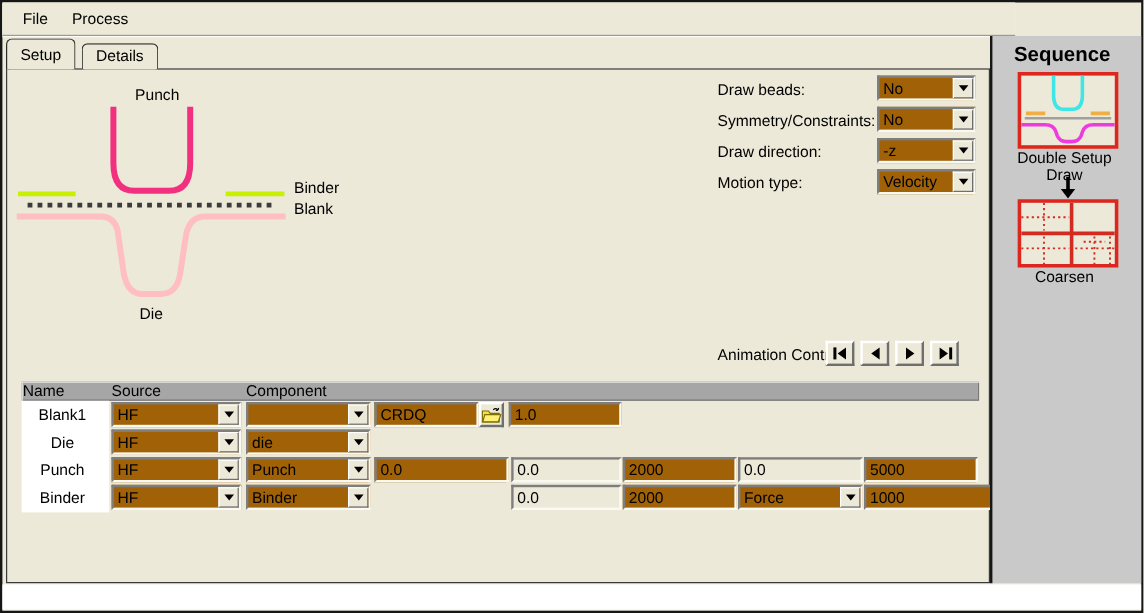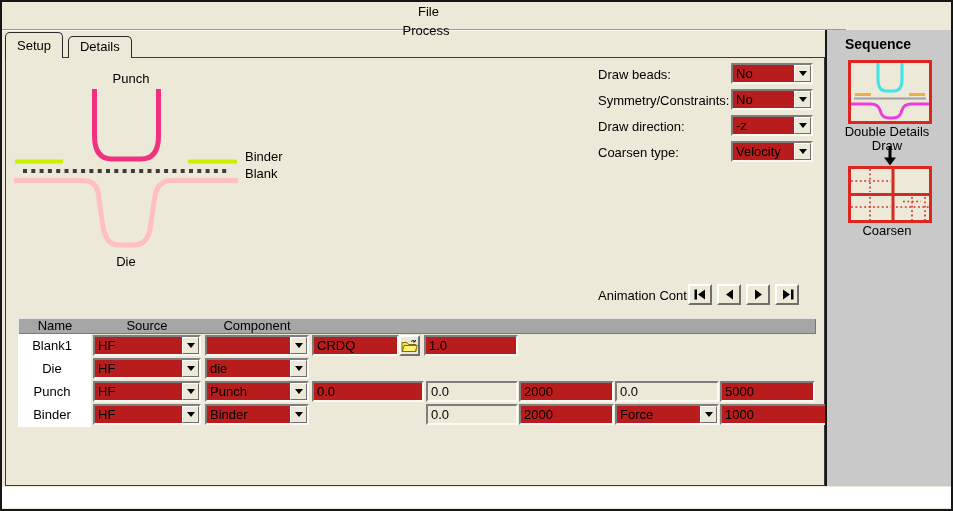--- a/index.html
+++ b/index.html
@@ -3,56 +3,56 @@
 <meta charset="utf-8">
 <style>
   html,body{margin:0;padding:0;background:#fff;}
   .window{
     position:relative;width:953px;height:511px;background:#ECE9D8;
     font-family:"Liberation Sans",sans-serif;font-size:13px;color:#000;
     box-shadow:inset 0 0 0 2px #161616;overflow:hidden;
   }
   
   .menubar{position:absolute;left:2px;top:2px;width:844px;height:27px;background:#ECE9D8;
-    border-bottom:1px solid #9a9a8f;box-shadow:0 1px 0 #FCFBF5;display:flex;align-items:center;flex-direction:column;}
+    border-bottom:1px solid #9a9a8f;box-shadow:0 1px 0 #FCFBF5;display:flex;align-items:center;}
   .menu-item{padding:2px 8px;margin-left:4px;}
   .menu-item:first-child{margin-left:9px;}
   
   .tabs{position:absolute;left:5px;top:32px;height:26px;display:flex;align-items:flex-end;z-index:5;}
   .tab{box-sizing:border-box;height:22px;padding:2px 11px 0;margin-right:5px;background:#ECE9D8;
     border:1px solid #2a2a2a;border-bottom:none;border-radius:5px 5px 0 0;}
   .tab.active{height:26px;padding-top:5px;}
   
   .panel{position:absolute;left:5px;top:57px;width:820px;height:429px;background:#ECE9D8;
     border:1px solid #3a3a3a;box-sizing:border-box;}
   .abs{position:absolute;}
   .lbl{position:absolute;line-height:15px;white-space:nowrap;}
   
-  .tfield,.combo{position:absolute;height:21px;box-sizing:border-box;background:#b91c1c;
+  .tfield,.combo{position:absolute;height:21px;box-sizing:border-box;background:#a16207;
     border:2px solid;border-color:#7E7E7E #FBFAF2 #FBFAF2 #7E7E7E;}
   .tfield{padding:1px 3px 0;line-height:15px;white-space:nowrap;overflow:hidden;}
   .tfield.ro{background:#ECE9D8;}
   .combo .combo-text{position:absolute;left:3px;top:1px;line-height:15px;white-space:nowrap;}
   .combo-btn{position:absolute;right:0;top:0;width:17px;height:17px;background:#ECE9D8;
     border:1px solid;border-color:#FFF #6F6F6F #6F6F6F #FFF;box-sizing:border-box;
     display:flex;align-items:center;justify-content:center;}
   .combo-arrow{width:0;height:0;border-left:4px solid transparent;border-right:4px solid transparent;border-top:5px solid #000;}
   
   .btn3d{position:absolute;box-sizing:border-box;background:#ECE9D8;border:2px solid;
     border-color:#FFF #6F6F6F #6F6F6F #FFF;display:flex;align-items:center;justify-content:center;cursor:default;}
   
   .theader{position:absolute;left:12px;top:260px;width:798px;height:16px;background:#A6A6A6;
     box-shadow:inset 1px 1px 0 #E6E6E6, inset -1px -1px 0 #787878;}
-  .thead-cell{position:absolute;top:1px;text-align:center;line-height:14px;}
+  .thead-cell{position:absolute;top:1px;line-height:14px;}
   .namecol{position:absolute;left:12px;top:276px;width:73px;height:93px;background:#FFF;}
   .row-name{position:absolute;width:66px;text-align:center;line-height:15px;}
   
   .sidebar{position:absolute;left:825px;top:30px;width:126px;height:456px;background:#C9C9C9;
     border-left:2px solid #161616;box-sizing:border-box;}
-  .seq-title{position:absolute;left:18px;top:6px;font-size:14px;font-weight:bold;}
+  .seq-title{position:absolute;left:18px;top:6px;font-size:17px;font-weight:bold;}
   .seq-icon{position:absolute;left:21px;box-sizing:border-box;background:#ECE9D8;border:3px solid #DD271E;}
   .seq-label{position:absolute;left:4px;width:112px;text-align:center;line-height:14px;}
   .statusbar{position:absolute;left:2px;top:487px;width:949px;height:21px;background:#FFF;}
 </style>
 </head>
 <body>
 
 <div class="window">
 
   <div class="menubar">
@@ -93,21 +93,21 @@
           <span class="combo-arrow"></span>
         </span>
     </div>
     <div class="lbl" style="left:592px;top:61px;">Draw direction:</div>
     <div class="combo" style="left:725px;top:57px;width:82px;">
       <span class="combo-text">-z</span>
       <span class="combo-btn">
           <span class="combo-arrow"></span>
         </span>
     </div>
-    <div class="lbl" style="left:592px;top:87px;">Coarsen type:</div>
+    <div class="lbl" style="left:592px;top:87px;">Motion type:</div>
     <div class="combo" style="left:725px;top:83px;width:82px;">
       <span class="combo-text">Velocity</span>
       <span class="combo-btn">
           <span class="combo-arrow"></span>
         </span>
     </div>
 
     <div class="lbl" style="left:592px;top:230px;">Animation Control:</div>
     <div class="btn3d" style="left:682px;top:226px;width:24px;height:21px;">
       <svg width="13" height="11">
@@ -223,21 +223,21 @@
     <div class="seq-title">Sequence</div>
 
     <div class="seq-icon" style="top:30px;width:84px;height:64px;">
       <svg width="78" height="58" viewBox="0 0 78 58">
         <path d="M 27 0 V 16 Q 27 28 35 28 H 43 Q 51 28 51 16 V 0" fill="none" stroke="#3FE6E6" stroke-width="3"></path>
         <path d="M 4 31.5 H 20 M 58 31.5 H 74" fill="none" stroke="#EFAE46" stroke-width="3"></path>
         <path d="M 3 35.5 H 75" fill="none" stroke="#A0A0A0" stroke-width="2"></path>
         <path d="M 0 41 H 20 Q 27 41 29 47 L 30 50 Q 32 55 38 55 H 42 Q 48 55 50 50 L 51 47 Q 53 41 60 41 H 78" fill="none" stroke="#EE3BDE" stroke-width="3"></path>
       </svg>
     </div>
-    <div class="seq-label" style="top:95px;">Double Details Draw</div>
+    <div class="seq-label" style="top:95px;">Double Setup Draw</div>
 
     <svg class="abs" style="left:56px;top:117px;" width="14" height="19" viewBox="0 0 14 19">
       <rect x="5.5" y="0" width="3" height="11" fill="#000"></rect>
       <polygon points="1,10.5 13,10.5 7,18.5" fill="#000"></polygon>
     </svg>
 
     <div class="seq-icon" style="top:136px;width:84px;height:57px;">
       <svg width="78" height="51" viewBox="0 0 78 51">
         <path d="M 42 0 V 51 M 0 25.5 H 78" fill="none" stroke="#D32B20" stroke-width="3"></path>
         <g fill="none" stroke="#D32B20" stroke-width="1.6" stroke-dasharray="1.8 2.6">

